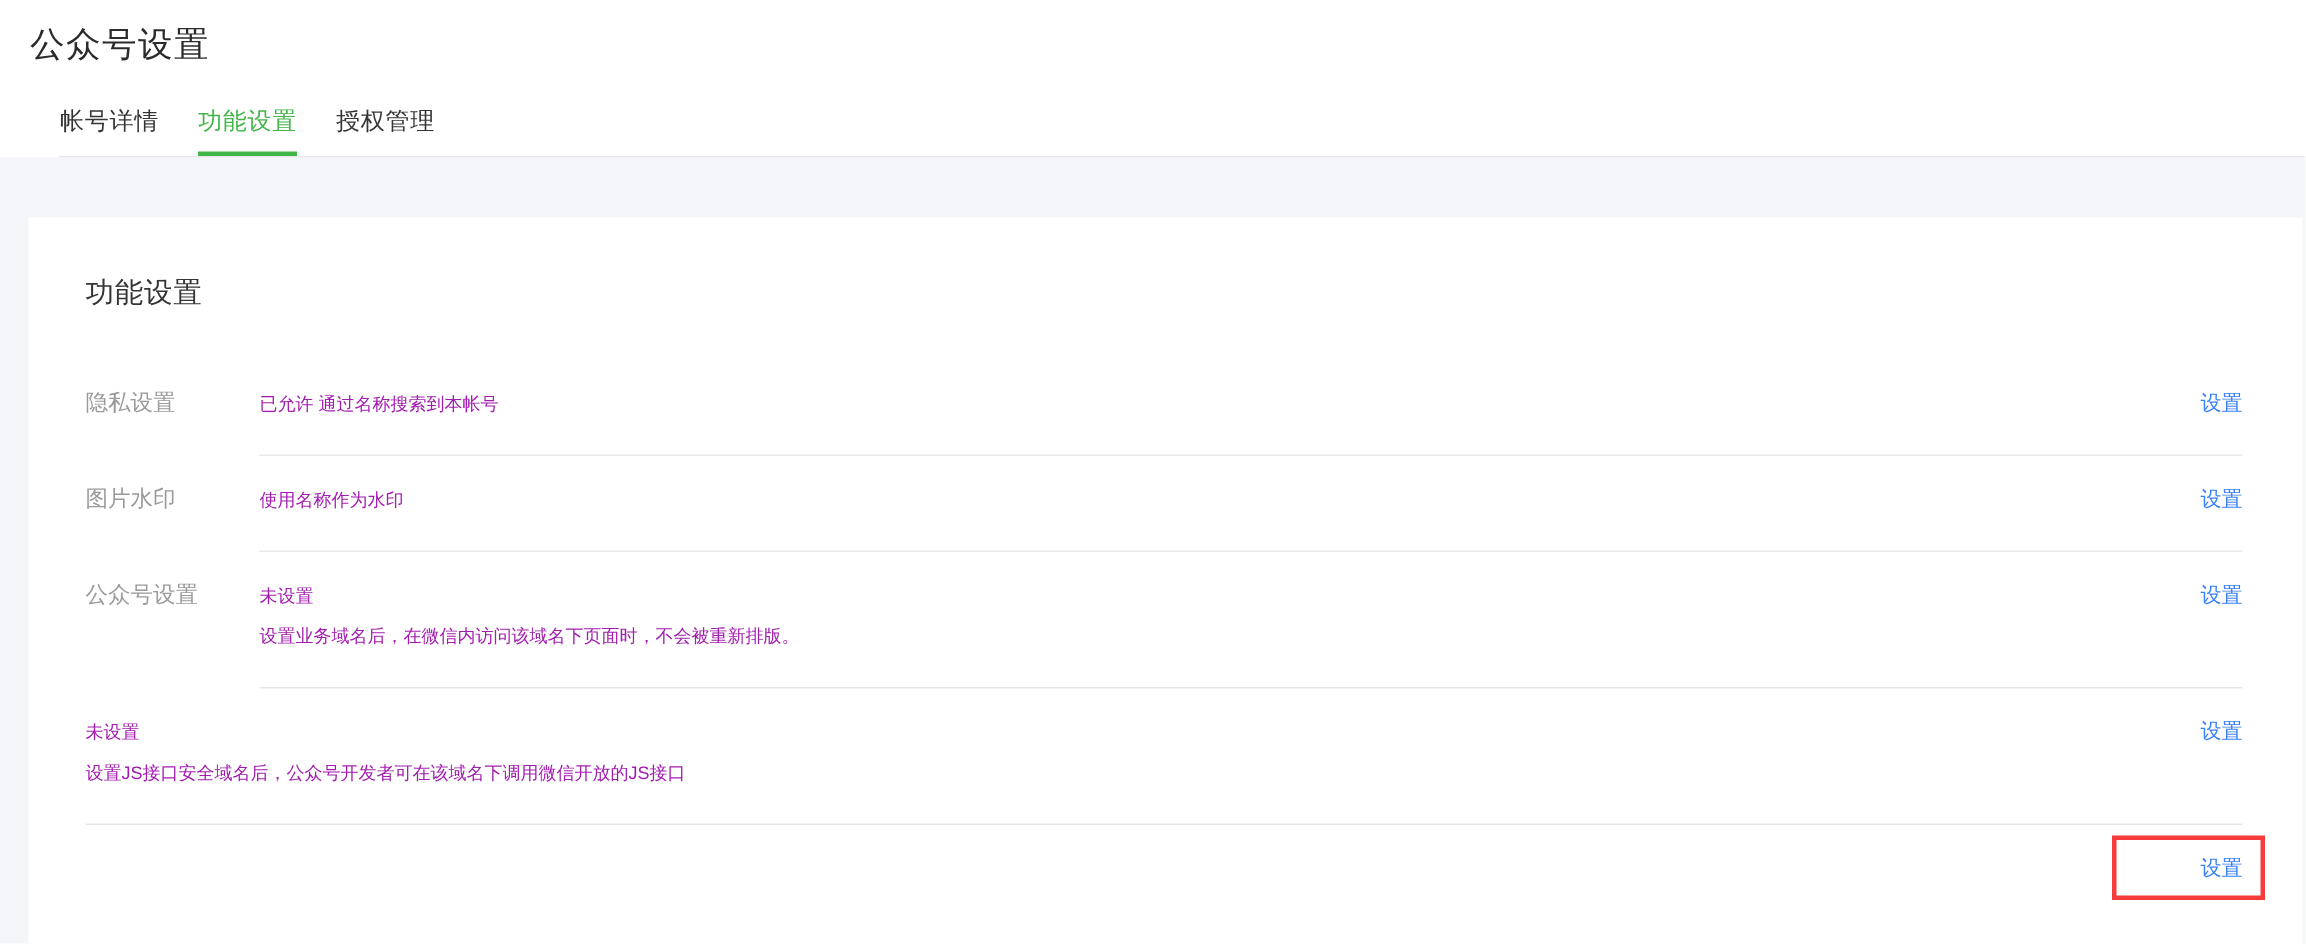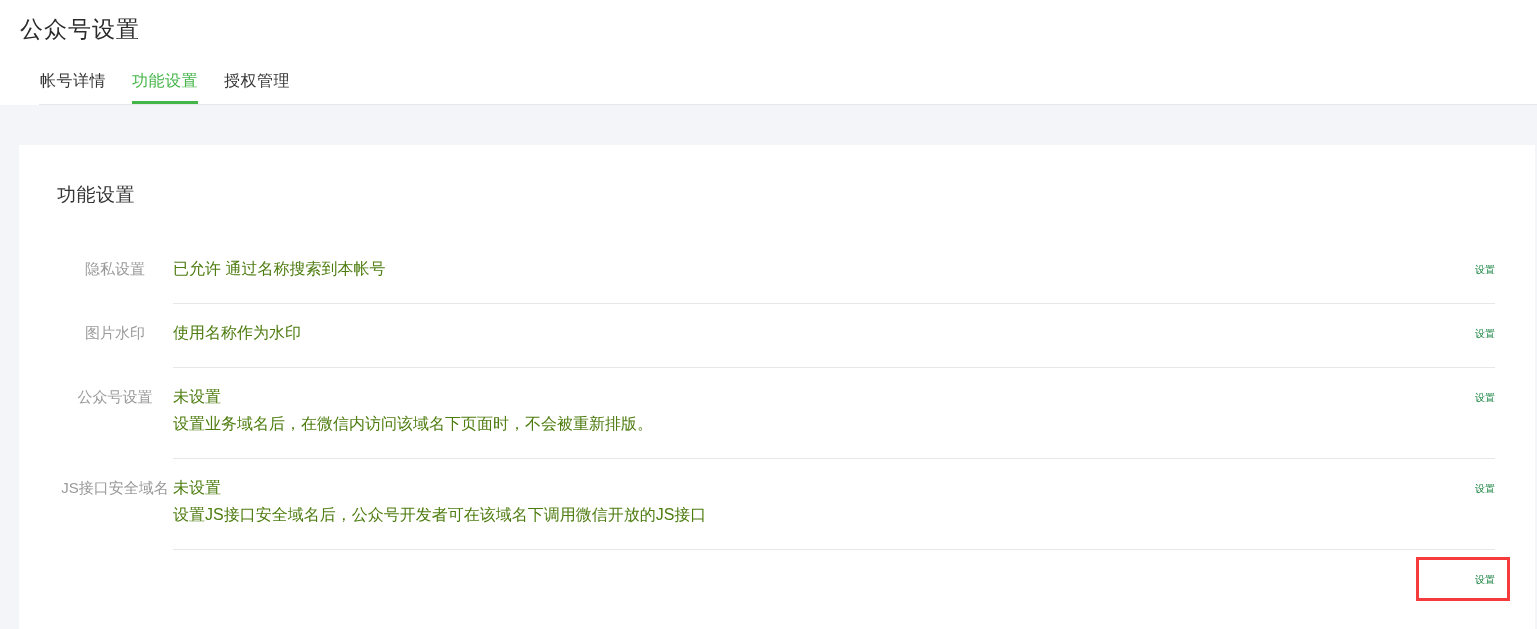--- a/index.html
+++ b/index.html
@@ -57,39 +57,38 @@
   }
   
   .row { display: flex; }
   .row-label {
     width: 116px;
     flex-shrink: 0;
     padding-top: 20px;
     font-size: 15px;
     color: #9a9a9a;
     line-height: 18px;
-    text-align: center;
   }
   .row-body {
     flex: 1;
     display: flex;
     justify-content: space-between;
     align-items: flex-start;
     padding: 20px 0 25px 0;
     border-bottom: 1px solid #e7e7eb;
     min-height: 61px;
   }
   .row:last-child .row-body { border-bottom: none; }
-  .row-content { font-size: 16px; color: #4d7c0f; line-height: 18px; }
+  .row-content { font-size: 12px; color: #a21caf; line-height: 18px; }
   .row-value { min-height: 0; }
   .row-desc { margin-top: 9px; }
   .row-desc:empty, .row-value:empty { display: none; }
   .row-action {
-    font-size: 10px;
-    color: #15803d;
+    font-size: 14px;
+    color: #3b82f6;
     text-decoration: none;
     line-height: 16px;
     white-space: nowrap;
     cursor: pointer;
   }
   .action-wrap { display: inline-block; line-height: 16px; }
   .action-wrap.highlighted {
     border: 3px solid #f53b3b;
     padding: 10px 12px 10px 56px;
     margin: -13px -15px 0 0;
@@ -146,21 +145,20 @@
         <div class="row-value">未设置</div>
         <div class="row-desc">设置业务域名后，在微信内访问该域名下页面时，不会被重新排版。</div>
       </div>
       <span class="action-wrap">
         <a href="#" class="row-action">设置</a>
       </span>
     </div>
   </div>
 
   <div class="row">
-    <div class="row-label">JS接口安全域名</div>
     <div class="row-body">
       <div class="row-content">
         <div class="row-value">未设置</div>
         <div class="row-desc">设置JS接口安全域名后，公众号开发者可在该域名下调用微信开放的JS接口</div>
       </div>
       <span class="action-wrap">
         <a href="#" class="row-action">设置</a>
       </span>
     </div>
   </div>

